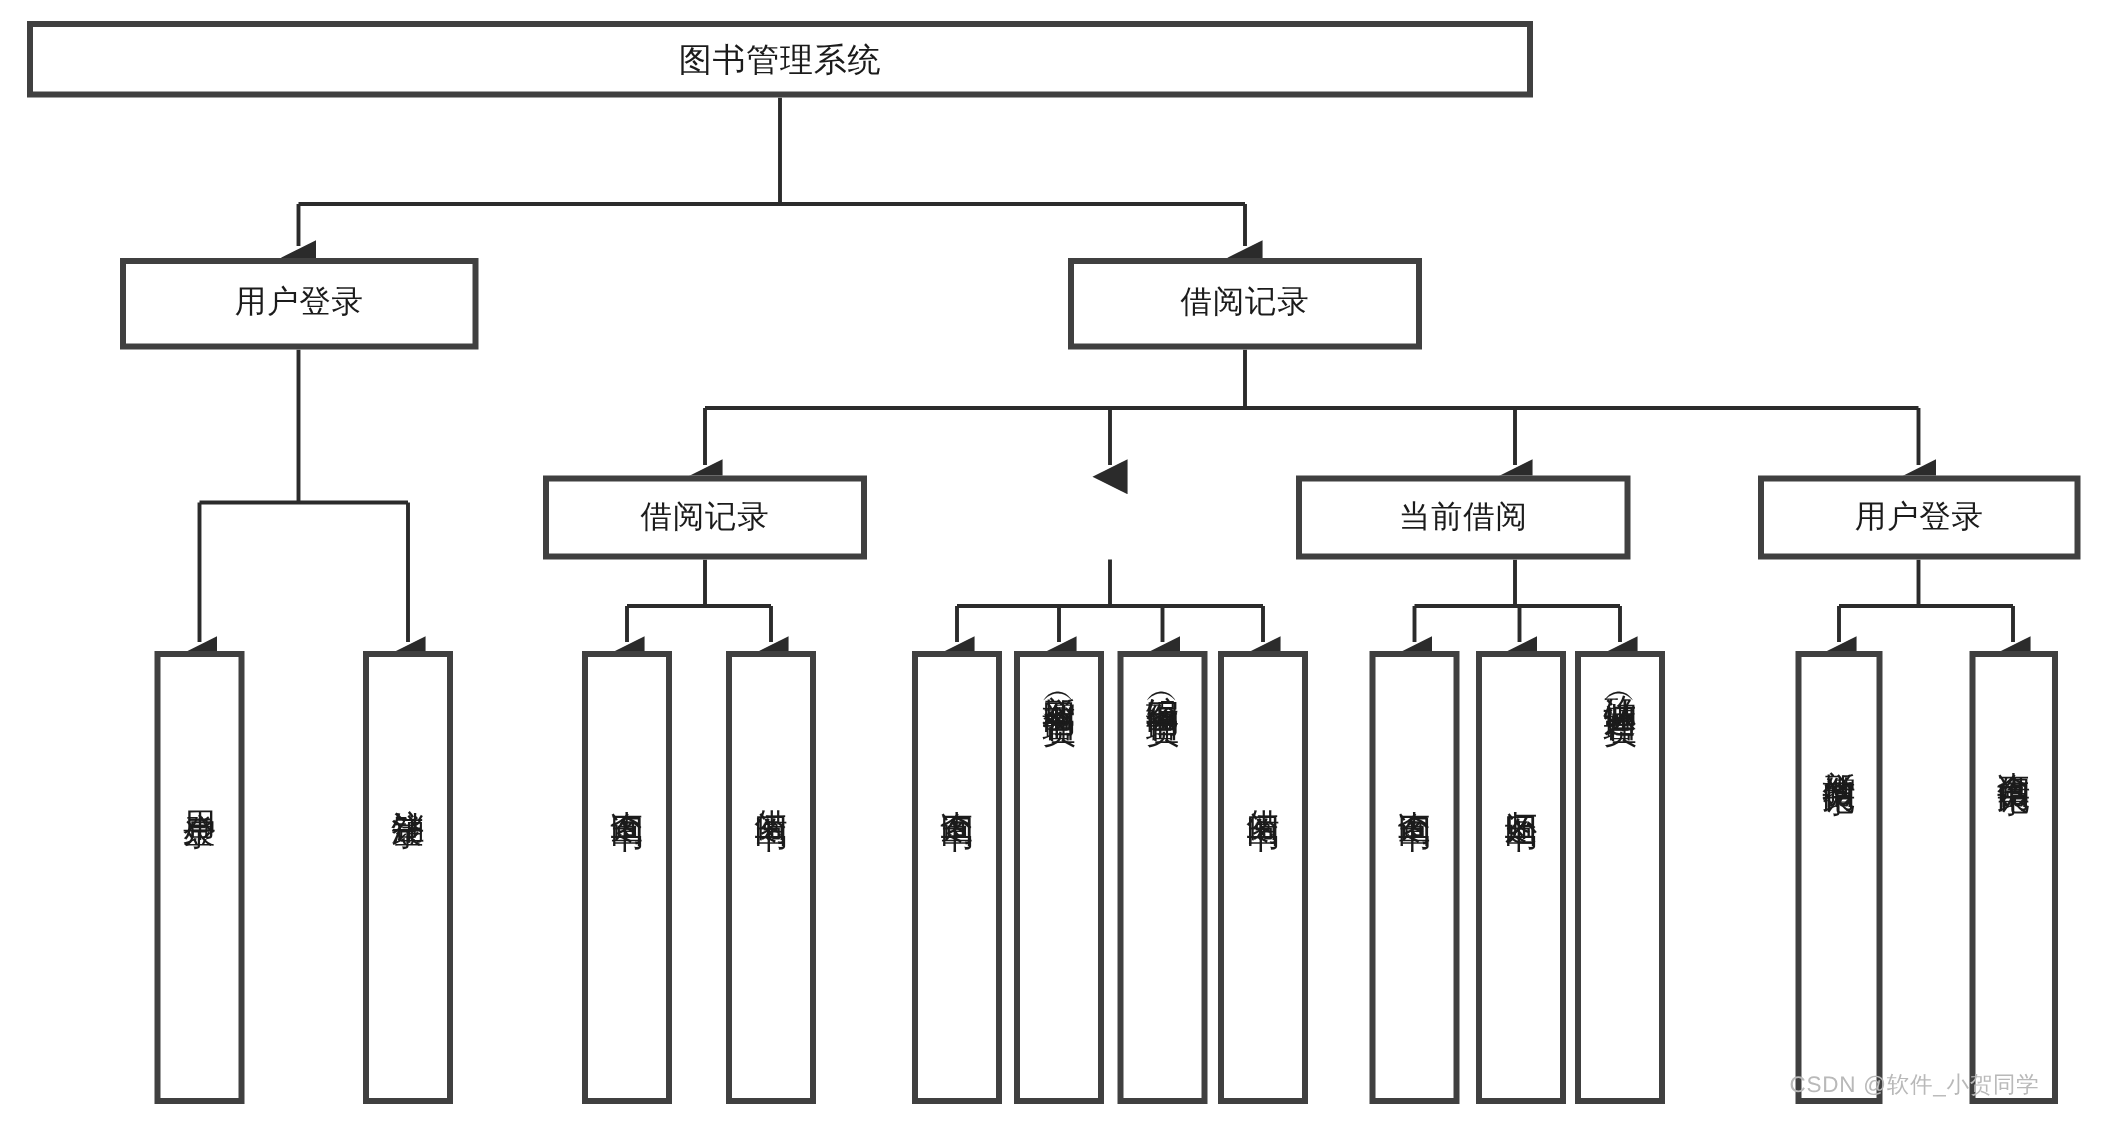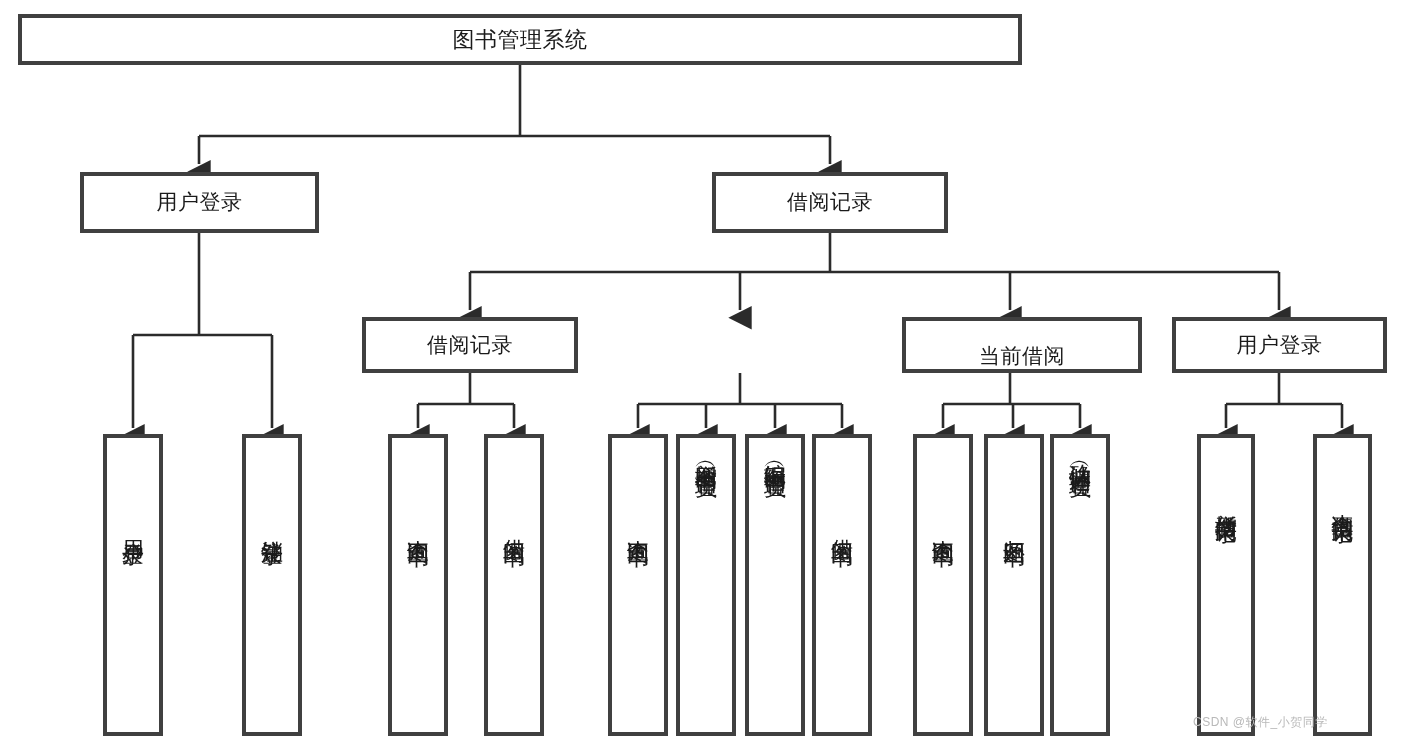--- a/index.html
+++ b/index.html
@@ -69,21 +69,21 @@
   }
   .node.vert.mid2 .label {
     margin-top: 52px;
   }
   .node.vert.top .label {
     margin-top: 2px;
   }
   .watermark {
     position: absolute;
     color: #b9b9b9;
-    font-size: 12px;
+    font-size: 15px;
     white-space: nowrap;
     letter-spacing: 0.5px;
   }
 </style>
 </head>
 <body>
 
 <div id="diagram-root">
 
   <svg class="edges" viewBox="0 0 1405 747">
@@ -146,21 +146,21 @@
 
   <div class="node horiz" style="left:712px; top:172px; width:236px; height:61px;">
     <span class="label">借阅记录</span>
   </div>
 
   <div class="node horiz" style="left:362px; top:317px; width:216px; height:56px;">
     <span class="label">借阅记录</span>
   </div>
 
 
-  <div class="node horiz" style="left:902px; top:317px; width:240px; height:56px;align-items:flex-end;">
+  <div class="node horiz" style="left:864px; top:317px; width:223px; height:56px;">
     <span class="label">当前借阅</span>
   </div>
 
   <div class="node horiz" style="left:1172px; top:317px; width:215px; height:56px;">
     <span class="label">用户登录</span>
   </div>
 
   <div class="node vert mid" style="left:103px; top:434px; width:60px; height:302px;">
     <span class="label">用户登录</span>
   </div>

